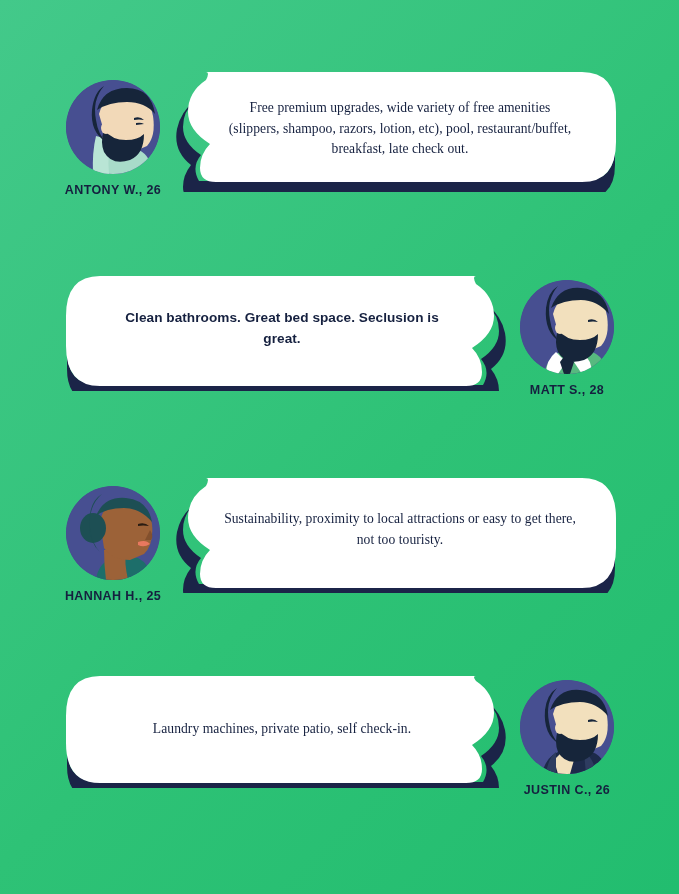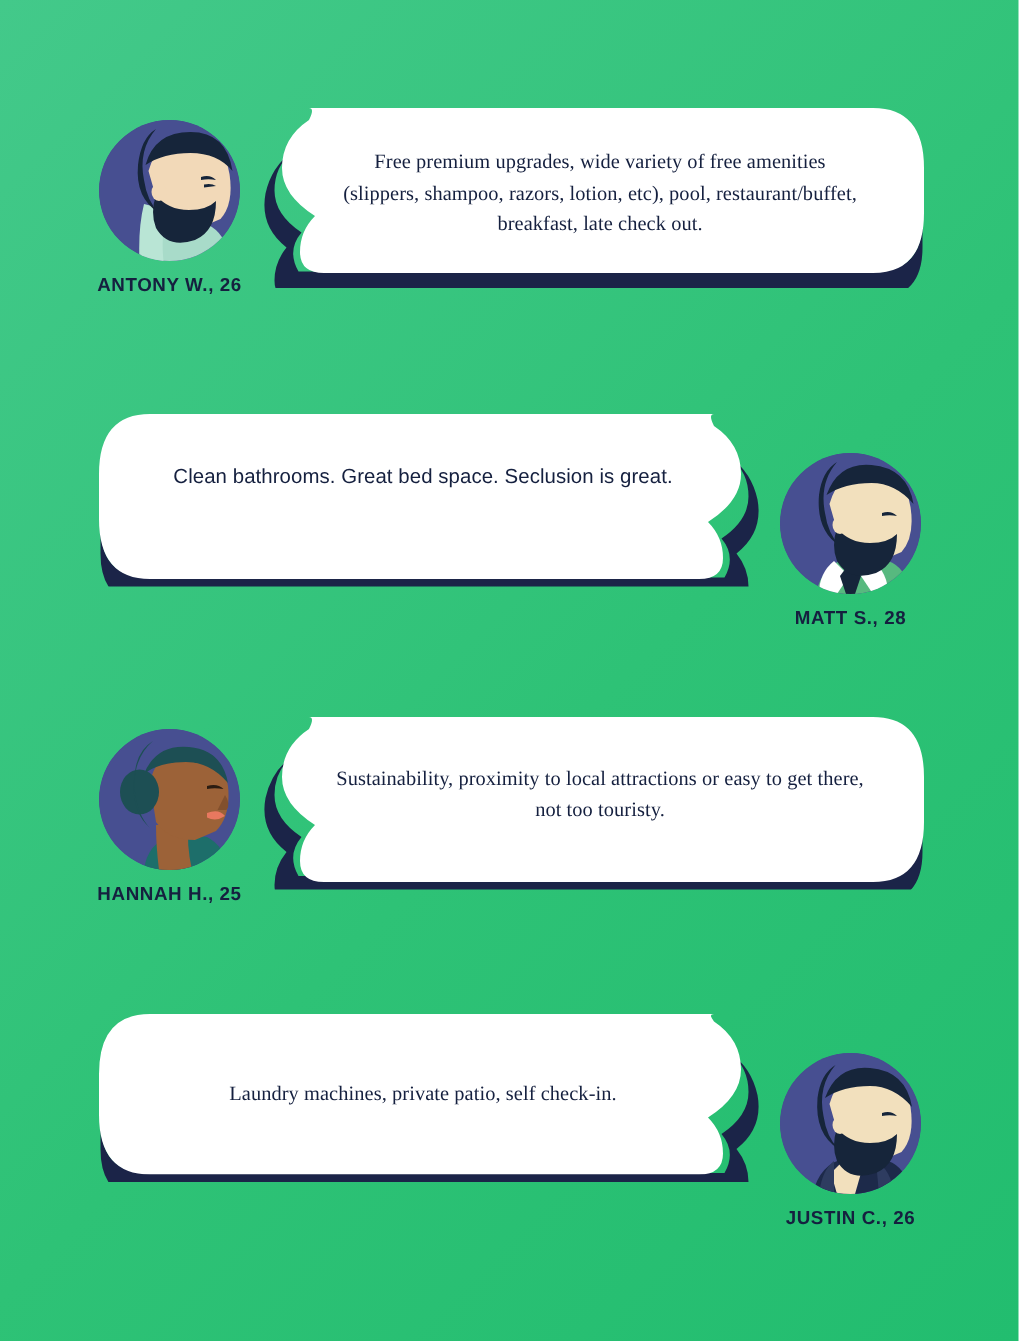--- a/index.html
+++ b/index.html
@@ -30,21 +30,21 @@
   .row-3 { top: 478px; }
   .row-4 { top: 676px; }
 
   
   .person {
     position: absolute;
     width: 150px;
     text-align: center;
   }
   .person.left  { left: 38px; top: 8px; }
-  .person.right { left: 492px; top: 26px; }
+  .person.right { left: 492px; top: 4px; }
 
   .avatar {
     position: relative;
     width: 94px;
     height: 94px;
     margin: 0 auto;
     border-radius: 50%;
     overflow: hidden;
     background: #474f91;
   }
@@ -150,21 +150,21 @@
       <div class="person-name">MATT S., 28</div>
     </div>
 
     <div class="bubble-wrap to-left">
       <svg class="bubble-shadow" height="115" viewBox="0 0 448 115" xmlns="http://www.w3.org/2000/svg">
         <path class="bubble-shadow" d="M433 55 q0-16-12-26 q14 10 18 28 q4 22-14 36 q8 10 8 22 q0 12-12 12 H33 Q1 127 1 93 V75 q0 34 32 34 h384 q8-14-2-26 q18-12 18-28 z"></path>
       </svg>
       <svg class="bubble" height="110" viewBox="0 0 448 110" xmlns="http://www.w3.org/2000/svg">
         <path class="bubble-body" d="M410 0 H34 Q0 0 0 40 v30 q0 40 34 40 h366 q16 0 16-14 q0-14-10-24 q22-14 22-32 q0-20-18-32 q-4-8 0-8 z"></path>
       </svg>
-      <div class="bubble-text" style="top: 32px;">Clean bathrooms. Great bed space. Seclusion is great.</div>
+      <div class="bubble-text" style="top: 32px; font-weight: bold;">Clean bathrooms. Great bed space. Seclusion is great.</div>
     </div>
   </div>
 
   <div class="row row-3">
 
     <div class="person left">
       <div class="avatar">
         <svg viewBox="0 0 94 94" xmlns="http://www.w3.org/2000/svg">
           <circle cx="47" cy="47" r="47" fill="#474f91"></circle>
           <path d="M30 94 q2-18 20-24 l22 2 q12 6 14 22 z" fill="#1d6e6a"></path>

